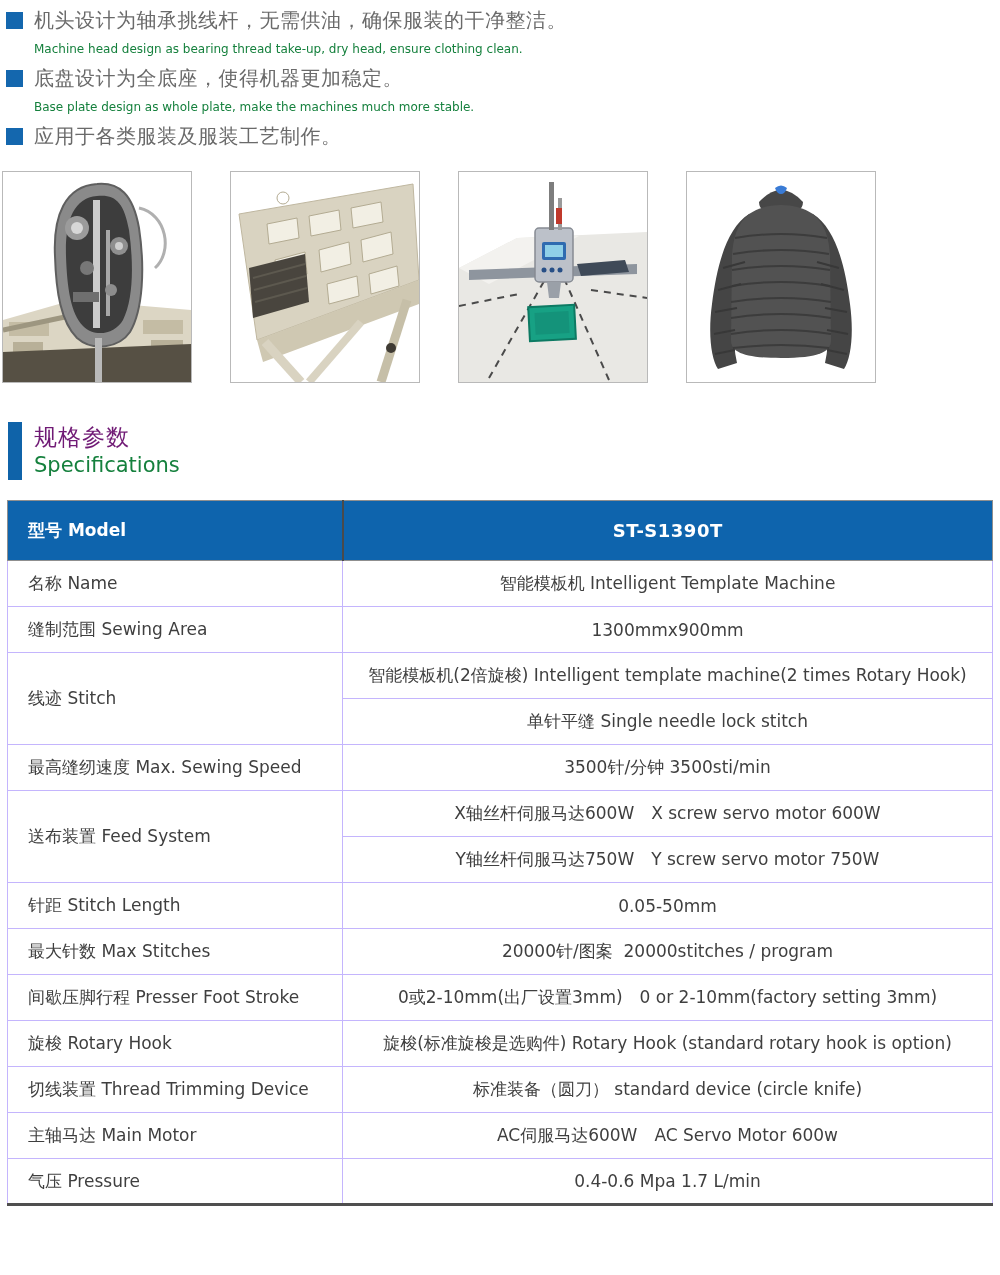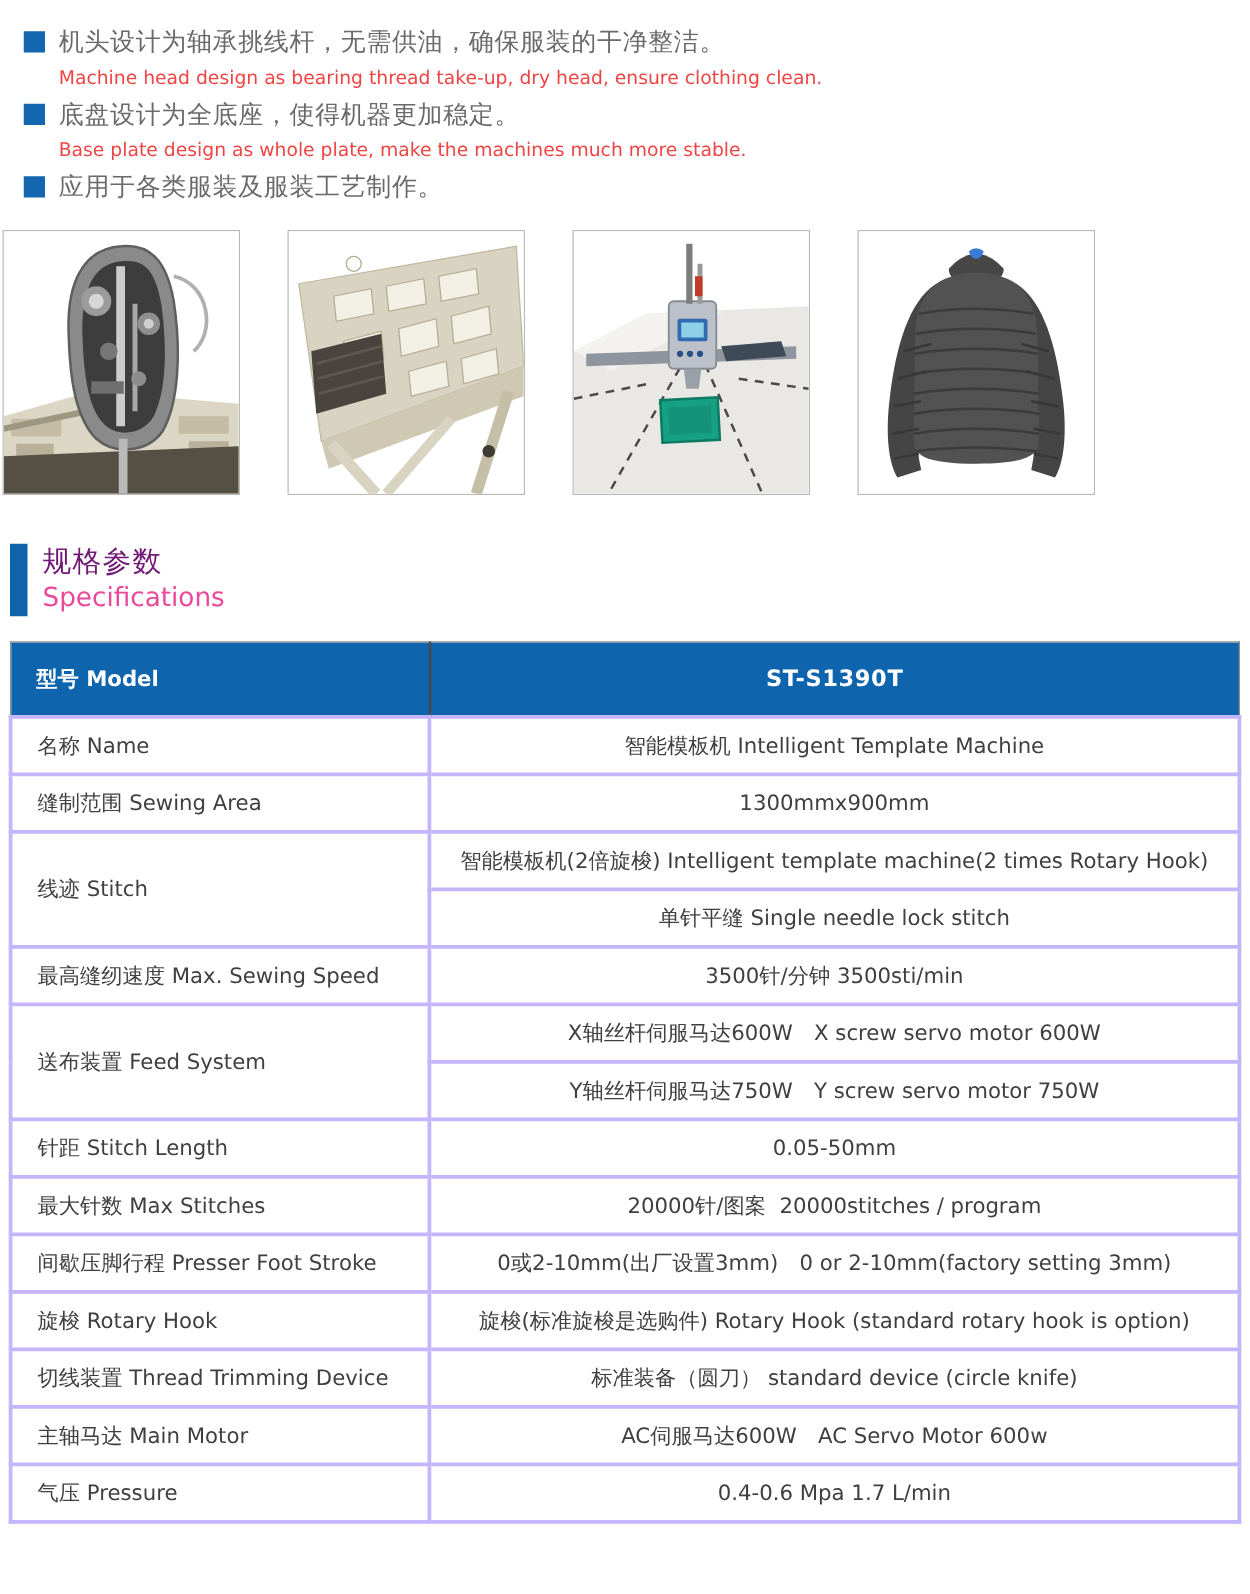--- a/index.html
+++ b/index.html
@@ -2,52 +2,52 @@
 <html><head>
 <meta charset="utf-8">
 <style>
   html,body{margin:0;padding:0;}
   body{
     width:1000px;height:1275px;background:#ffffff;
     font-family:"DejaVu Sans","Liberation Sans",sans-serif;
     color:#4e4e4e;overflow:hidden;
   }
   
-  .features{list-style:none;margin:17px;padding:2px 4px 0 2px;}
+  .features{list-style:none;margin:4px;padding:2px 4px 0 2px;}
   .feature-item{margin:0;}
   .f-zh{display:flex;align-items:center;line-height:29px;}
   .sq{width:17px;height:17px;background:#1467ae;flex:none;margin-right:11px;}
   .f-zh-text{font-size:20px;color:#6a6a6a;letter-spacing:.5px;}
-  .f-en{font-size:15px;color:#ef4444;line-height:29px;margin-left:28px;}
+  .f-en{font-size:12px;color:#15803d;line-height:29px;margin-left:28px;}
   
   .gallery{display:flex;justify-content:space-between;width:874px;margin:20px 0 0 2px;}
   .photo{width:188px;height:210px;border:1px solid #b9b9b9;background:#fff;margin:0;padding:0;}
   .photo svg{display:block;width:100%;height:100%;}
   
   .section-heading{display:flex;align-items:stretch;margin:39px 0 0 8px;height:58px;}
   .accent-bar{width:14px;background:#0f63a9;flex:none;}
   .heading-text{margin-left:12px;display:flex;flex-direction:column;justify-content:center;}
   .h-zh{font-size:23px;color:#701a75;line-height:29px;letter-spacing:1px;}
-  .h-en{font-size:21px;color:#ec4899;line-height:27px;}
+  .h-en{font-size:21px;color:#15803d;line-height:27px;}
   
   .spec-table{
     width:986px;margin:20px 0 0 7px;border-collapse:collapse;table-layout:fixed;
     border:1px solid #8f8f8f;border-bottom:3px solid #4f4f4f;
     font-size:17px;color:#3f3f3f;
   }
   .spec-table col.c1{width:335px;}
   .spec-table thead tr{height:60px;}
   .spec-table tbody tr{height:46px;}
   .spec-table th{
     background:#0e64ad;color:#ffffff;font-weight:bold;
     border:1px solid #8f8f8f;
   }
   .spec-table th.h-label{text-align:left;padding-left:20px;font-size:17px;}
   .spec-table th.h-value{text-align:center;font-size:18px;border-left:2px solid #4a4a4a;letter-spacing:.5px;}
-  .spec-table td{border:3px solid #c4b5fd;}
+  .spec-table td{border:1px solid #c4b5fd;}
   .l-cell{text-align:left;padding-left:20px;}
   .v-cell{text-align:center;border-left:1px solid #7a7a7a !important;white-space:pre-wrap;}
 </style>
 </head>
 <body>
 
 <div class="page">
 
   <ul class="features" id="feature-list">
       <li class="feature-item">

